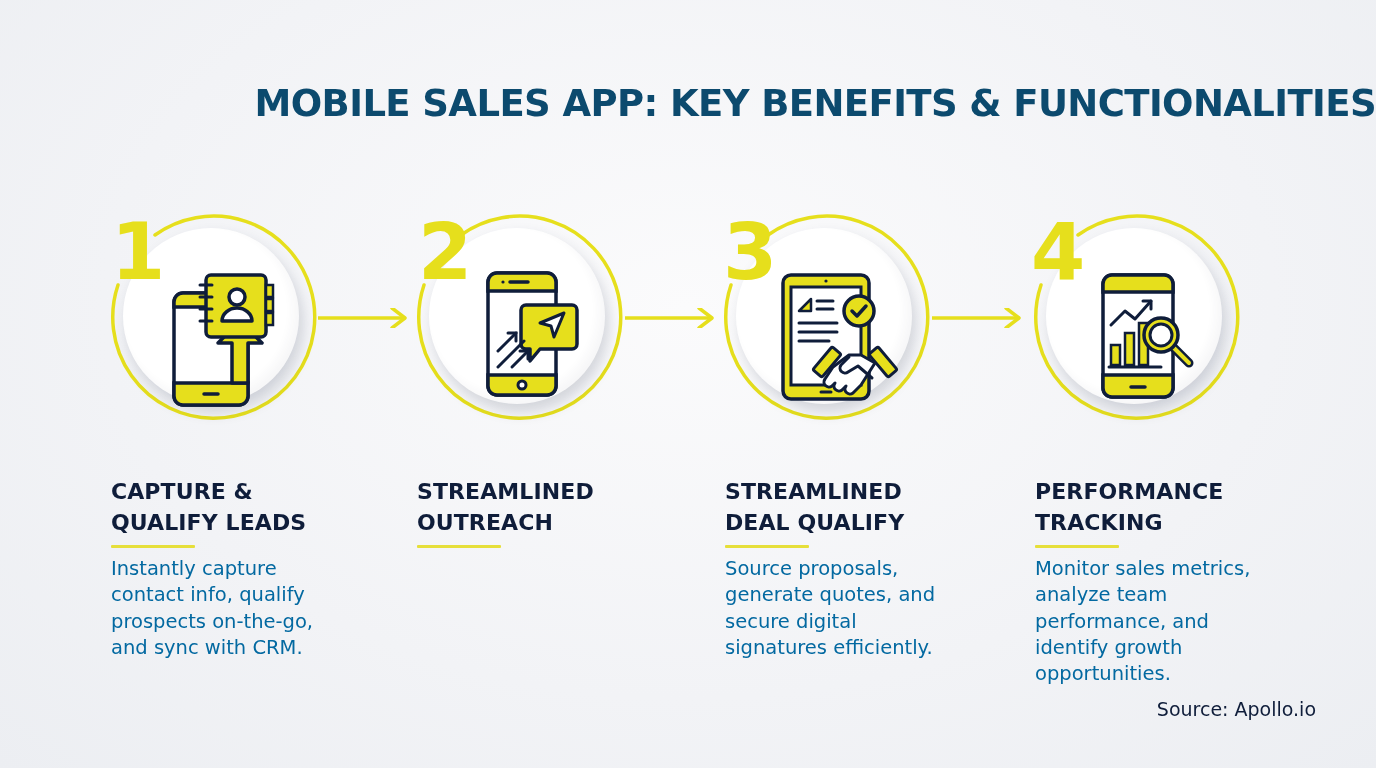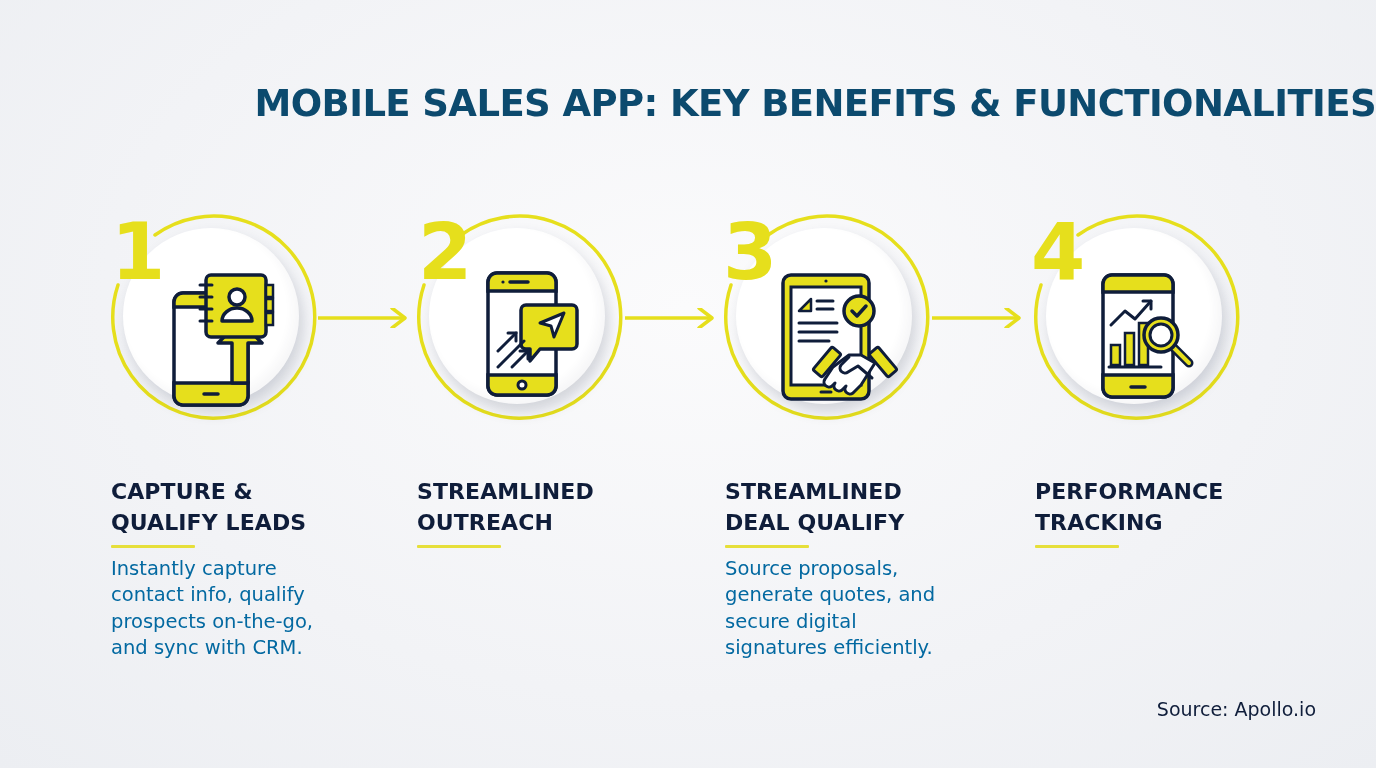--- a/index.html
+++ b/index.html
@@ -257,15 +257,20 @@
   <div class="desc">Source proposals,
 generate quotes, and
 secure digital
 signatures efficiently.</div>
 </div>
 
 <div class="text-block" style="left:1035px;">
   <div class="heading">PERFORMANCE
 TRACKING</div>
   <div class="underline"></div>
+  <div class="desc">Monitor sales metrics,
+analyze team
+performance, and
+identify growth
+opportunities.</div>
 </div>
 
 <div class="source">Source: Apollo.io</div>
 
 </body></html>

